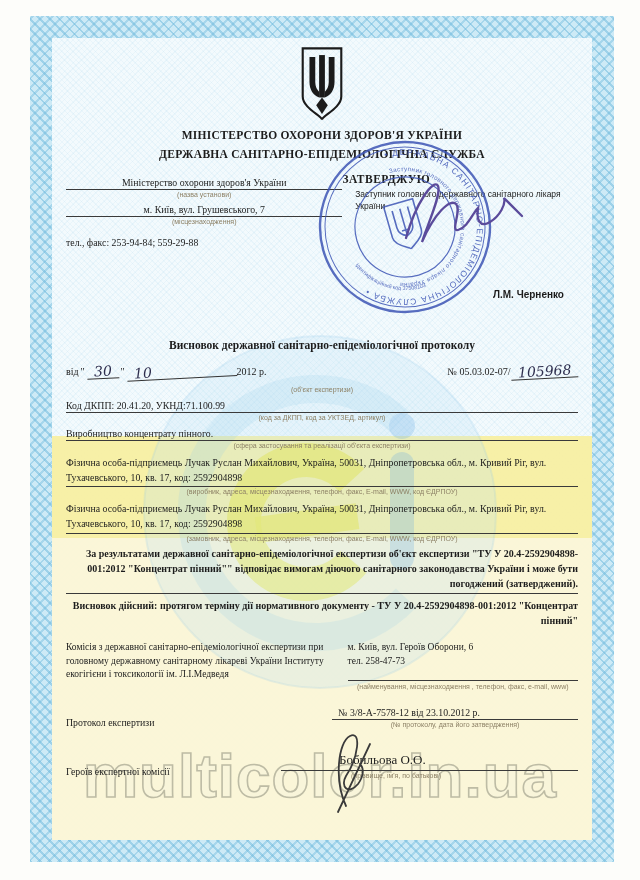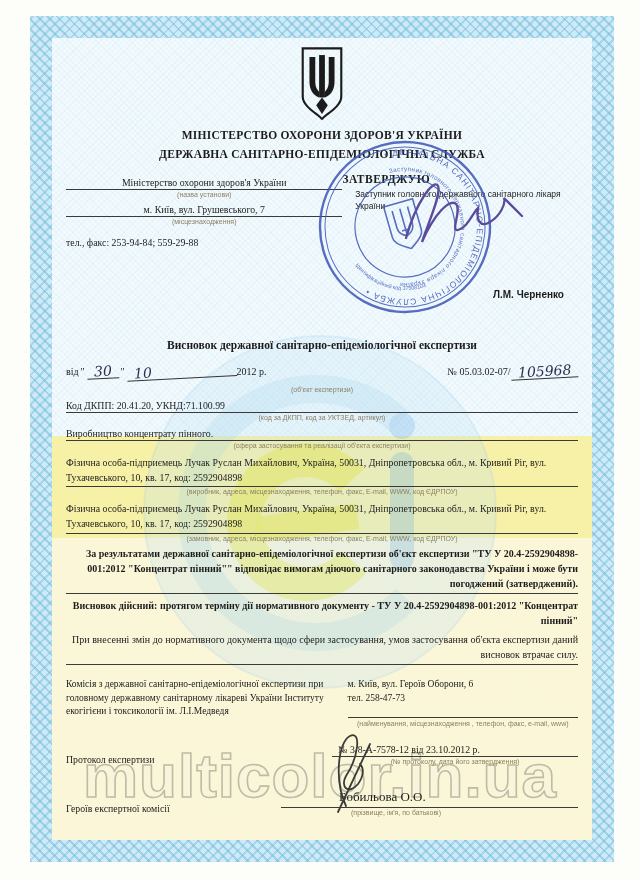--- a/index.html
+++ b/index.html
@@ -122,21 +122,21 @@
         <div class="cap">(місцезнаходження)</div>
         <div class="tel">тел., факс: 253-94-84; 559-29-88</div>
       </div>
       <div class="col-r">
         <div class="approve">ЗАТВЕРДЖУЮ</div>
         <div class="approver-title">Заступник головного державного санітарного лікаря України</div>
         <div class="approver-name">Л.М. Черненко</div>
       </div>
     </div>
 
-    <div class="doc-title center">Висновок державної санітарно-епідеміологічної експертизи</div>
+    <div class="doc-title center">Висновок державної санітарно-епідеміологічної протоколу</div>
 
     <div class="date-row">
       <span>від</span>
       <span class="q">"</span>
       <span class="hw u">30</span>
       <span class="q">"</span>
       <span class="hw u wide">10</span>
       <span>2012  р.</span>
       <span class="spacer"></span>
       <span>№ 05.03.02-07/</span>
@@ -158,21 +158,20 @@
       <div class="fline">Фізична особа-підприємець Лучак Руслан Михайлович, Україна, 50031, Дніпропетровська обл., м. Кривий  Ріг, вул. Тухачевського, 10, кв. 17, код: 2592904898</div>
       <div class="cap">(виробник, адреса, місцезнаходження, телефон, факс, E-mail, WWW, код ЄДРПОУ)</div>
     </div>
     <div class="field addr">
       <div class="fline">Фізична особа-підприємець Лучак Руслан Михайлович, Україна, 50031, Дніпропетровська обл., м. Кривий  Ріг, вул. Тухачевського, 10, кв. 17, код: 2592904898</div>
       <div class="cap">(замовник, адреса, місцезнаходження, телефон, факс, E-mail, WWW, код ЄДРПОУ)</div>
     </div>
 
     <div class="para bold u2">За результатами державної санітарно-епідеміологічної експертизи об'єкт експертизи "ТУ У 20.4-2592904898-001:2012 "Концентрат пінний"" відповідає вимогам діючого санітарного законодавства України і може бути погоджений (затверджений).</div>
     <div class="para bold">Висновок дійсний: протягом терміну дії нормативного документу - ТУ У 20.4-2592904898-001:2012 "Концентрат пінний"</div>
-    <div class="para u2">При внесенні змін до нормативного документа щодо сфери застосування, умов застосування об'єкта експертизи даний висновок втрачає силу.</div>
 
     <div class="commission-row">
       <div class="comm-name">Комісія з державної санітарно-епідеміологічної експертизи при головному державному санітарному лікареві України Інституту екогігієни і токсикології ім. Л.І.Медведя</div>
       <div class="comm-right">
         <div>м. Київ, вул. Героїв Оборони, 6</div>
         <div>тел. 258-47-73</div>
         <div class="uline"></div>
         <div class="cap">(найменування, місцезнаходження , телефон, факс, e-mail, www)</div>
       </div>
     </div>

